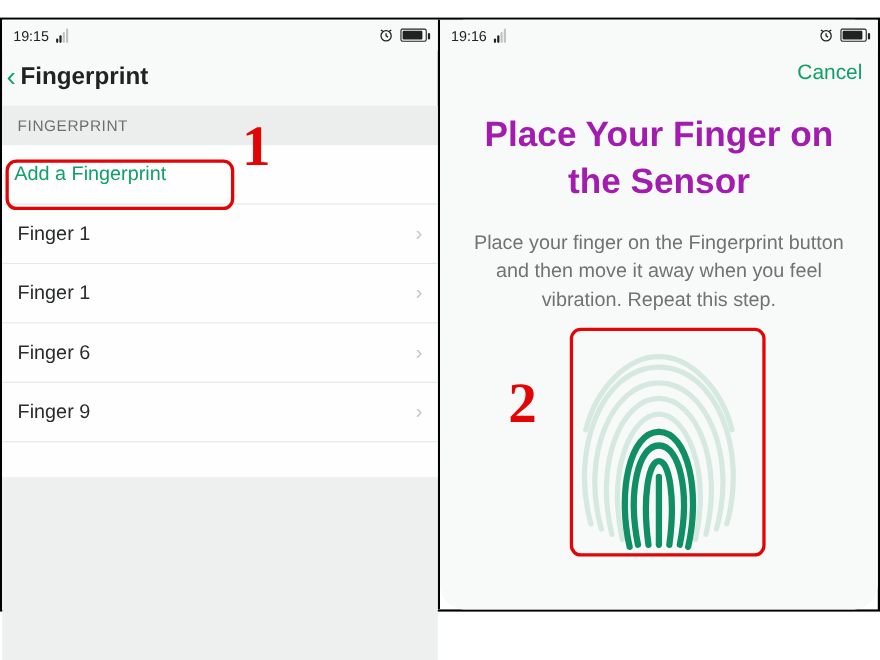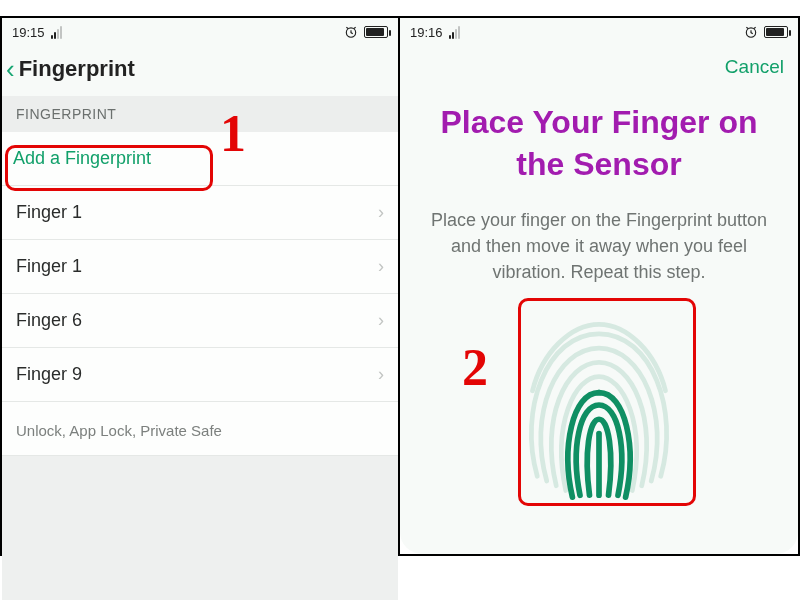--- a/index.html
+++ b/index.html
@@ -175,21 +175,20 @@
       </div>
       <div class="row">
         <span>Finger 6</span>
         <span class="chev">›</span>
       </div>
       <div class="row">
         <span>Finger 9</span>
         <span class="chev">›</span>
       </div>
       <div class="row uses">
-        <div class="sub">Unlock, App Lock, Private Safe</div>
       </div>
     </div>
     <div class="filler"></div>
 
     <div class="annot-box" style="left:3px; top:127px; width:208px; height:46px;"></div>
     <div class="annot-num" style="left:218px; top:86px;">1</div>
   </div>
 
   <div class="pane pane-right">
     <div class="status-bar">

